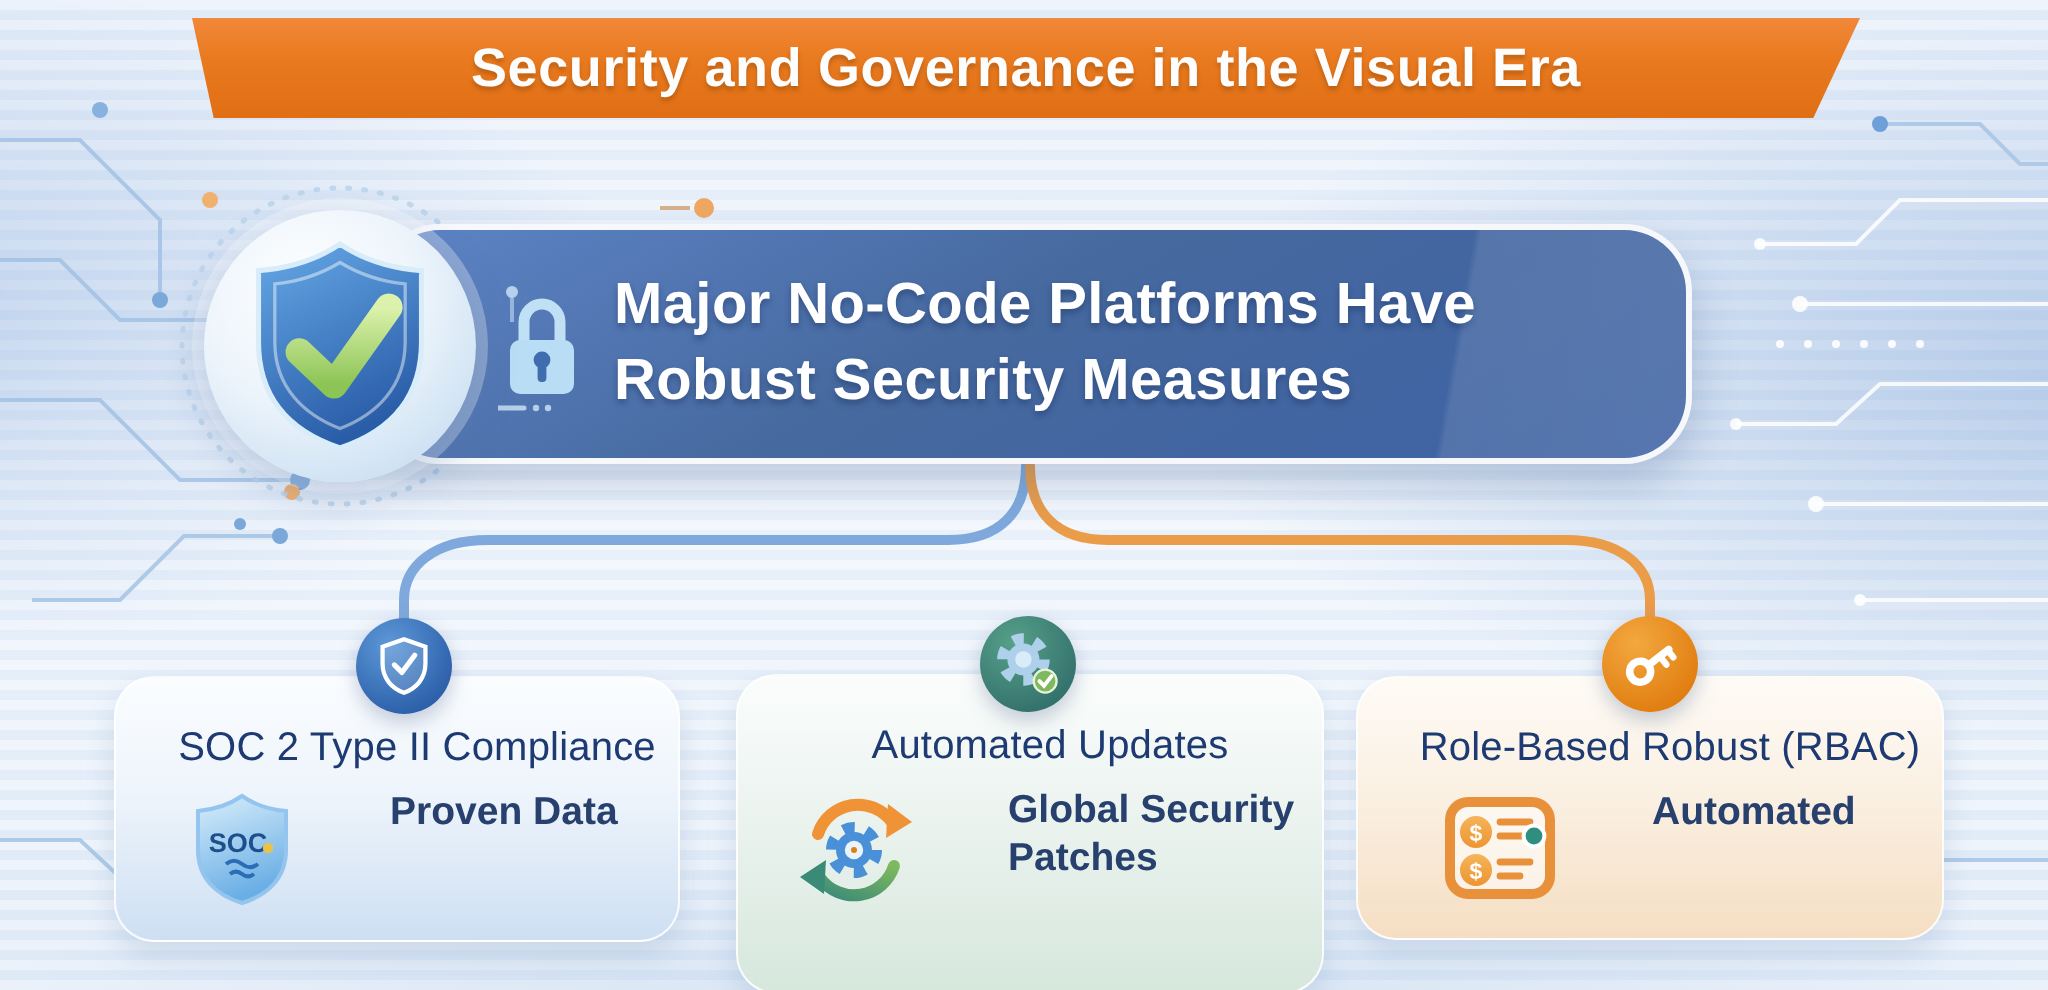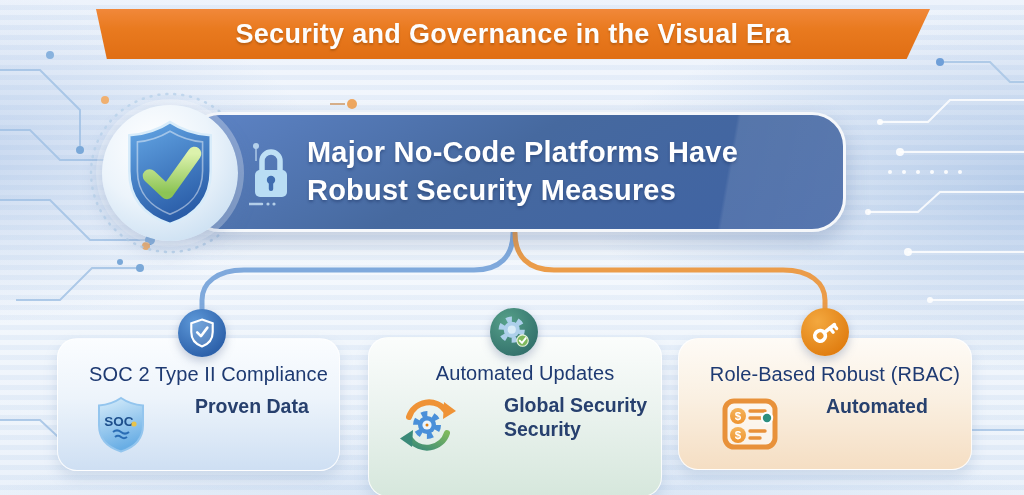--- a/index.html
+++ b/index.html
@@ -252,21 +252,21 @@
           <path d="M48 39 A21 21 0 0 1 11 45" fill="none" stroke="url(#gTeal)" stroke-width="6" stroke-linecap="round"></path>
           <polygon points="13,53 1,44.5 14,36" fill="#3a8a78"></polygon>
           <circle cx="28" cy="31" r="11" fill="none" stroke="#4a90d9" stroke-width="6" stroke-dasharray="5.75 5.78"></circle>
           <circle cx="28" cy="31" r="9" fill="#4a90d9"></circle>
           <circle cx="28" cy="31" r="4.6" fill="#eaf4fc"></circle>
           <circle cx="28" cy="31" r="1.5" fill="#e07f12"></circle>
         </svg>
       </span>
       <div class="card-body">
         <div>Global Security</div>
-        <div>Security</div>
+        <div>Patches</div>
       </div>
     </div>
   </div>
 
   <div class="card card-3">
     <div class="card-title">Role-Based Robust (RBAC)</div>
     <div class="card-row">
       <span>
         <svg width="58" height="58" viewBox="0 0 58 58">
           <defs>

